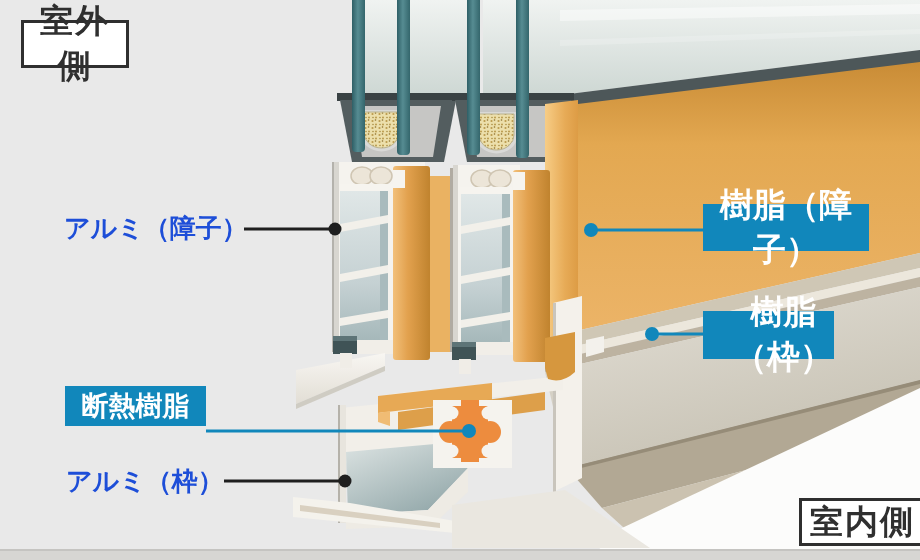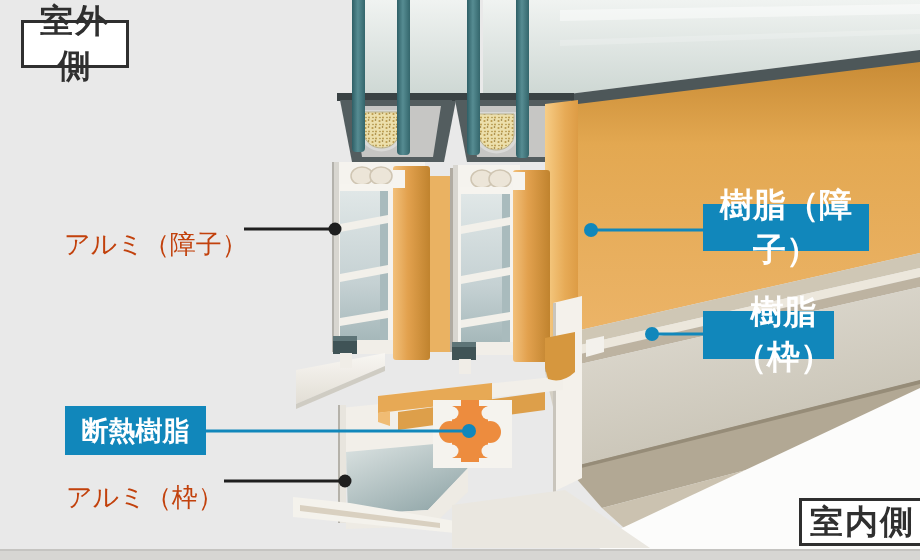--- a/index.html
+++ b/index.html
@@ -3,22 +3,22 @@
 <meta charset="utf-8">
 <style>
   html,body{margin:0;padding:0;}
   body{
     width:920px;height:560px;position:relative;overflow:hidden;
     background:#e9e9e9;
     font-family:"DejaVu Sans","Liberation Sans",sans-serif;
   }
   #stage{position:absolute;left:0;top:0;width:920px;height:560px;}
   .lbl{
-    position:absolute;font-weight:400;color:#c2410c;
-    font-size:26px;line-height:1.2;white-space:nowrap;margin-top:16px;
+    position:absolute;font-weight:700;color:#1d4ed8;
+    font-size:26px;line-height:1.2;white-space:nowrap;
   }
   .side-box{
     position:absolute;box-sizing:border-box;background:#ffffff;
     border:3px solid #2f2f2f;color:#2f2f2f;font-weight:700;
     font-size:33px;text-align:center;letter-spacing:2px;
     display:flex;align-items:center;justify-content:center;
   }
   .blue-box{
     position:absolute;box-sizing:border-box;background:#1187bb;
     color:#ffffff;font-weight:700;font-size:33px;text-align:center;
@@ -242,15 +242,15 @@
 <div class="side-box" style="left:21px;top:20px;width:108px;height:48px;">室外側</div>
 
 <div class="side-box" style="left:791px;top:498px;width:127px;height:48px;margin-left:8px;">室内側</div>
 
 <div class="lbl" style="left:64px;top:213px;">アルミ（障子）</div>
 
 <div class="blue-box" style="left:703px;top:204px;width:166px;height:47px;">樹脂（障子）</div>
 
 <div class="blue-box" style="left:703px;top:311px;width:131px;height:48px;padding-left:30px;">樹脂（枠）</div>
 
-<div class="blue-box" style="left:65px;top:406px;width:141px;height:49px;font-size:27px;">断熱樹脂</div>
+<div class="blue-box" style="left:65px;top:386px;width:141px;height:40px;font-size:27px;">断熱樹脂</div>
 
 <div class="lbl" style="left:66px;top:466px;">アルミ（枠）</div>
 
 </body></html>

